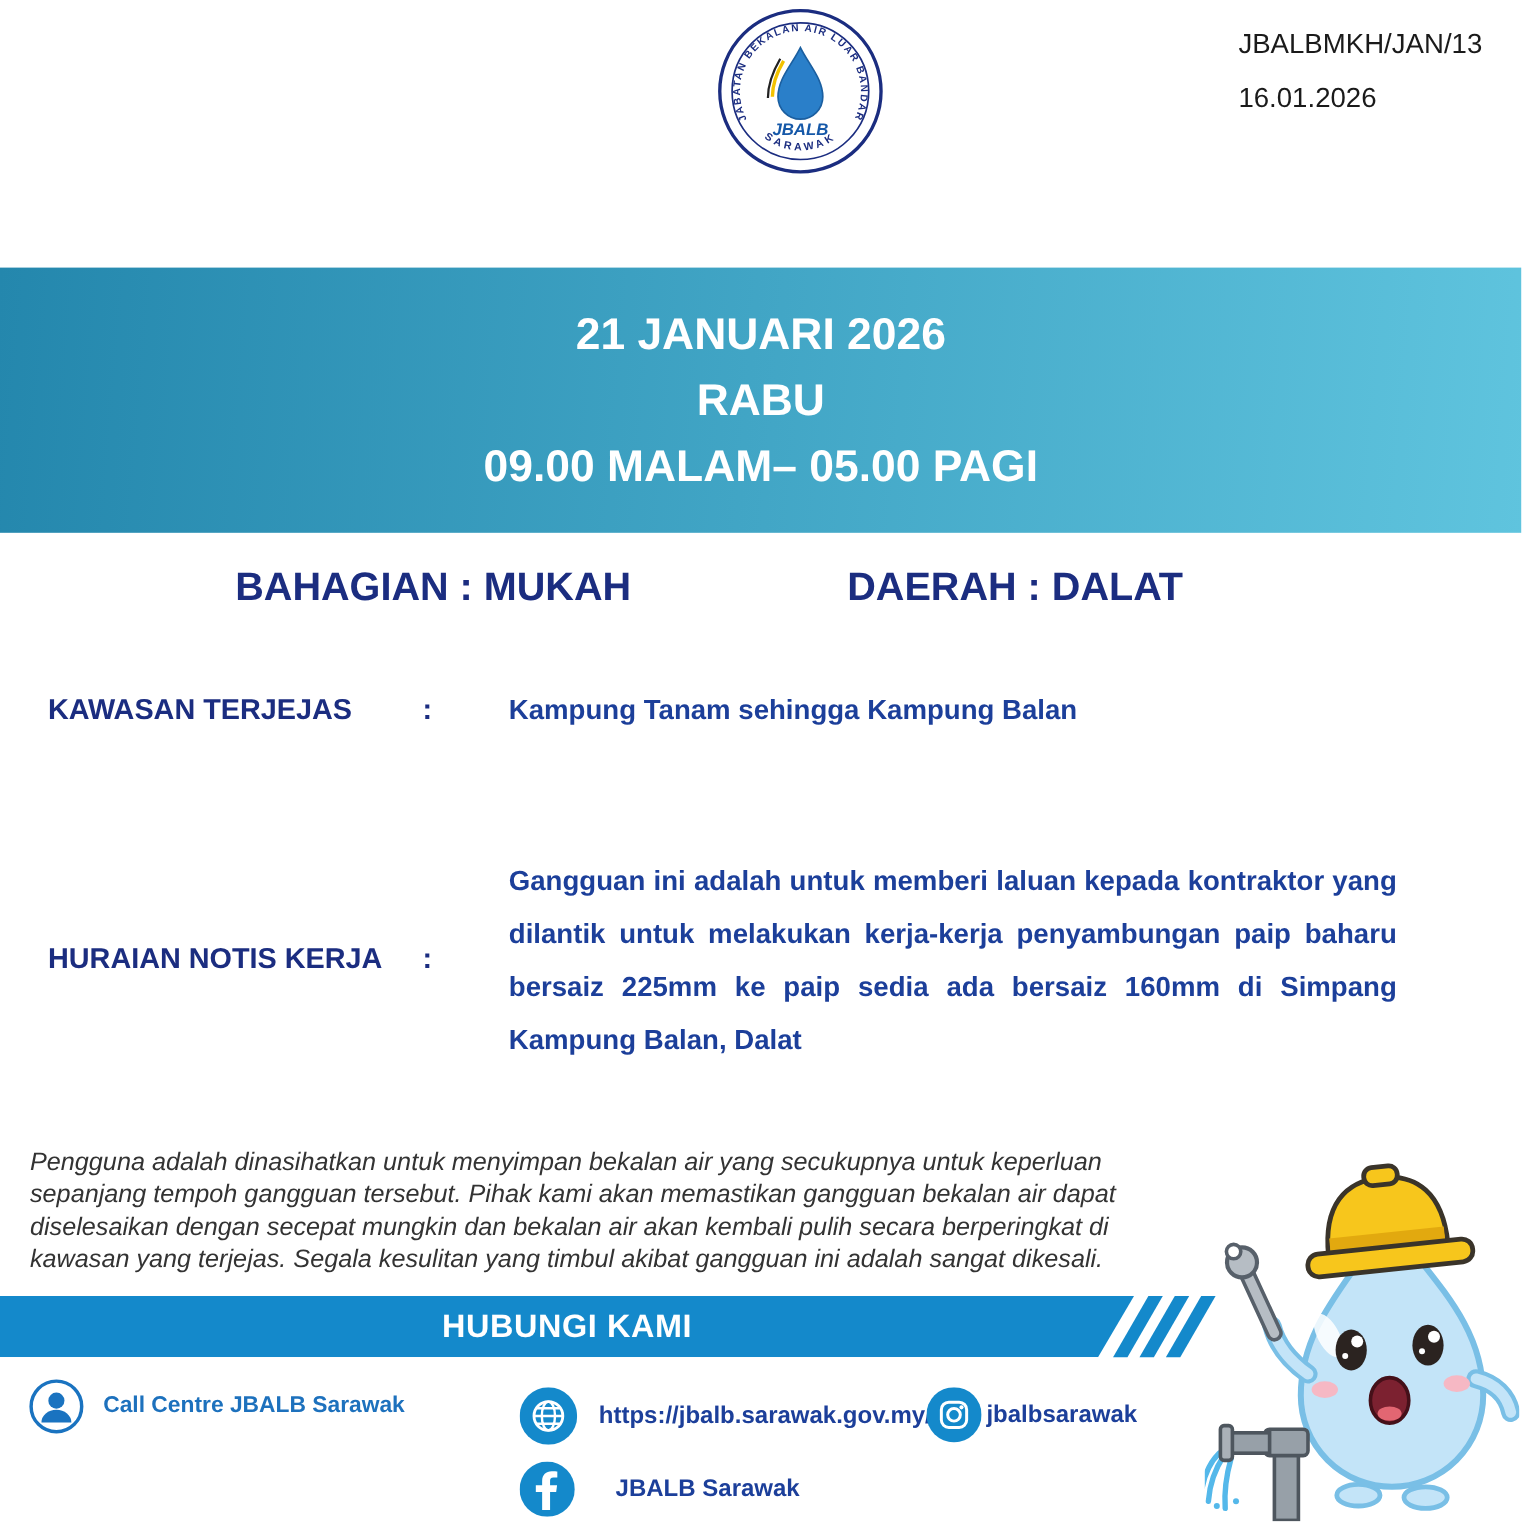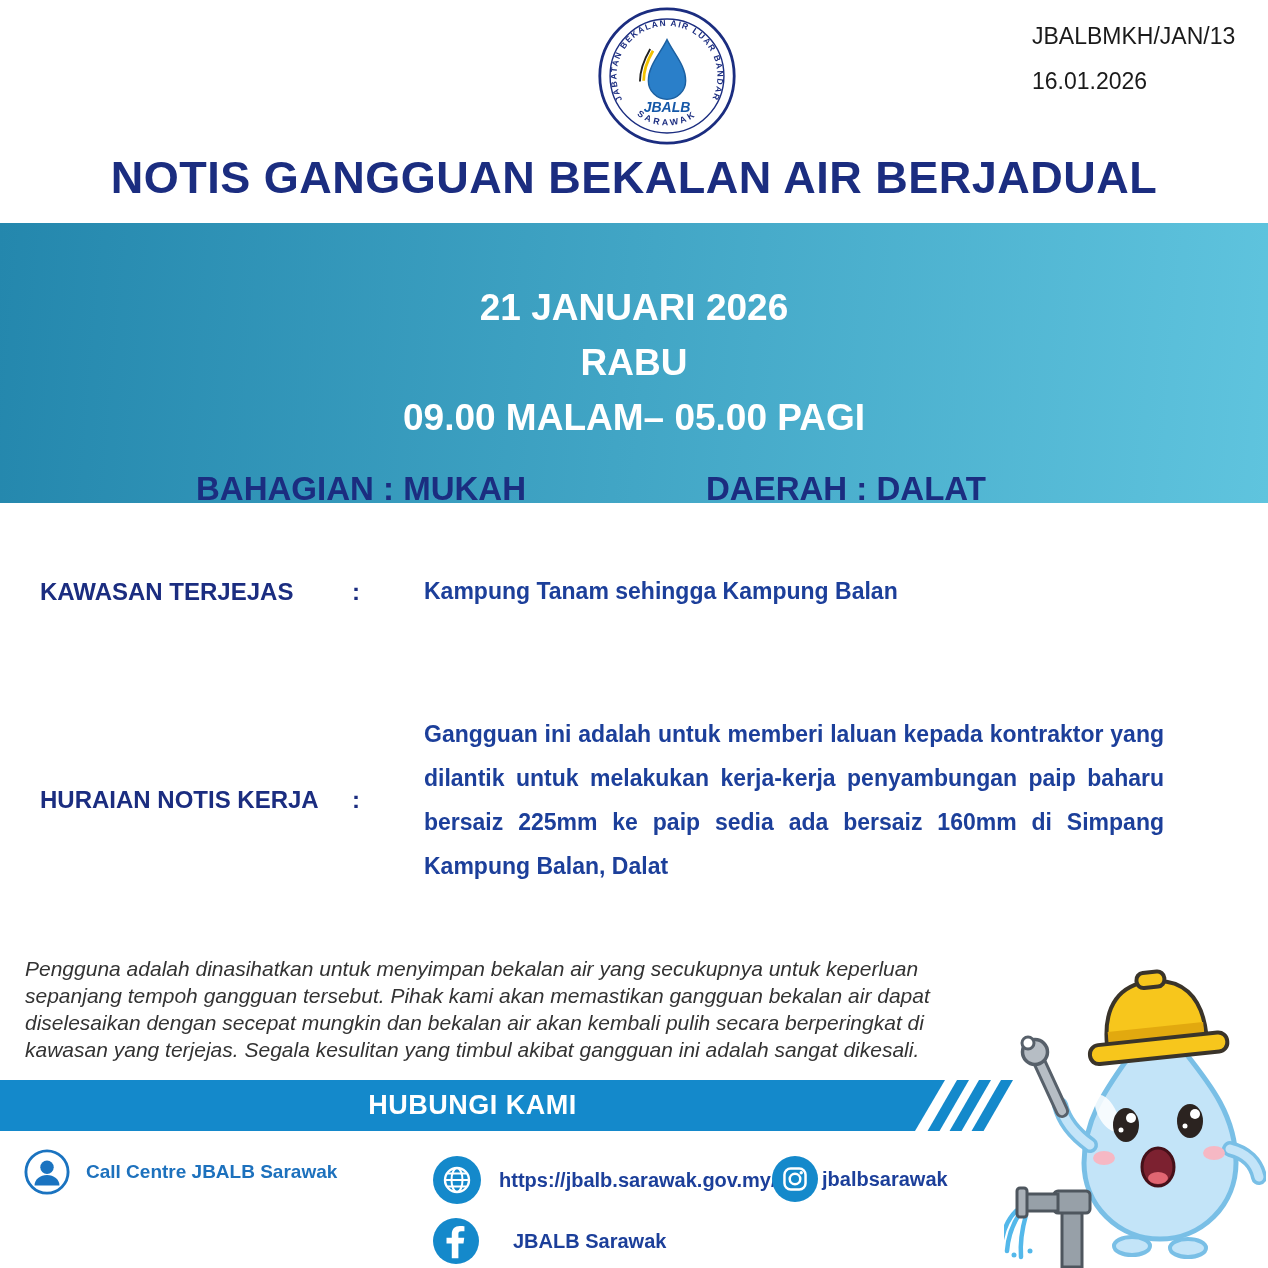--- a/index.html
+++ b/index.html
@@ -10,21 +10,21 @@
   .ref{position:absolute;top:14px;left:1032px;font-size:23px;color:#1a1a1a;line-height:1.95}
 
   .logo{position:absolute;top:6px;left:597px;width:140px;height:140px}
   .arc-text{font-size:9px;font-weight:700;fill:#1b2d80;letter-spacing:1.5px}
   .arc-text-bottom{font-size:9.5px;font-weight:700;fill:#1b2d80;letter-spacing:3px}
   .logo-acronym{font-size:15px;font-weight:700;font-style:italic;fill:#1558a8}
 
   .title{position:absolute;top:152px;left:0;width:100%;text-align:center;
     font-size:45px;font-weight:800;color:var(--title-navy,#1b2d80);letter-spacing:.5px}
 
-  .banner{position:absolute;top:223px;left:0;width:100%;height:280px;
+  .banner{position:absolute;top:223px;left:0;width:100%;height:221px;
     background:linear-gradient(95deg,var(--banner-left,#2487ad),var(--banner-right,#5fc4de));
     display:flex;flex-direction:column;align-items:center;justify-content:center;gap:13px;
     color:#fff;font-size:37px;font-weight:700}
 
   .region{position:absolute;top:470px;left:0;width:100%;height:42px;
     color:var(--title-navy,#1b2d80);font-size:33px;font-weight:700}
   .region .bahagian{position:absolute;left:196px}
   .region .daerah{position:absolute;left:706px}
 
   .detail{position:absolute;left:40px;right:104px;display:grid;
@@ -78,21 +78,20 @@
       </defs>
       <text class="arc-text"><textPath href="#logo-arc-top" startOffset="50%" text-anchor="middle">JABATAN BEKALAN AIR LUAR BANDAR</textPath></text>
       <text class="arc-text-bottom"><textPath href="#logo-arc-bottom" startOffset="50%" text-anchor="middle">SARAWAK</textPath></text>
       <path d="M75,36 C67,52 55,64 55,80 A20,20 0 0 0 95,80 C95,64 83,52 75,36 Z" fill="#2a7fc9" stroke="#1b5fa0" stroke-width="1.5"></path>
       <path d="M60,48 C53,60 50,70 50,80" stroke="#f2c200" stroke-width="3" fill="none"></path>
       <path d="M57,46 C50,58 46,70 46,81" stroke="#222222" stroke-width="2" fill="none"></path>
       <text x="75" y="114" text-anchor="middle" class="logo-acronym">JBALB</text>
     </svg>
   </div>
 
-  <h1 class="title">NOTIS GANGGUAN BEKALAN AIR BERJADUAL</h1>
 
   <section class="banner">
     <div>21 JANUARI 2026</div>
     <div>RABU</div>
     <div>09.00 MALAM– 05.00 PAGI</div>
   </section>
 
   <div class="region">
     <span class="bahagian">BAHAGIAN : MUKAH</span>
     <span class="daerah">DAERAH : DALAT</span>

